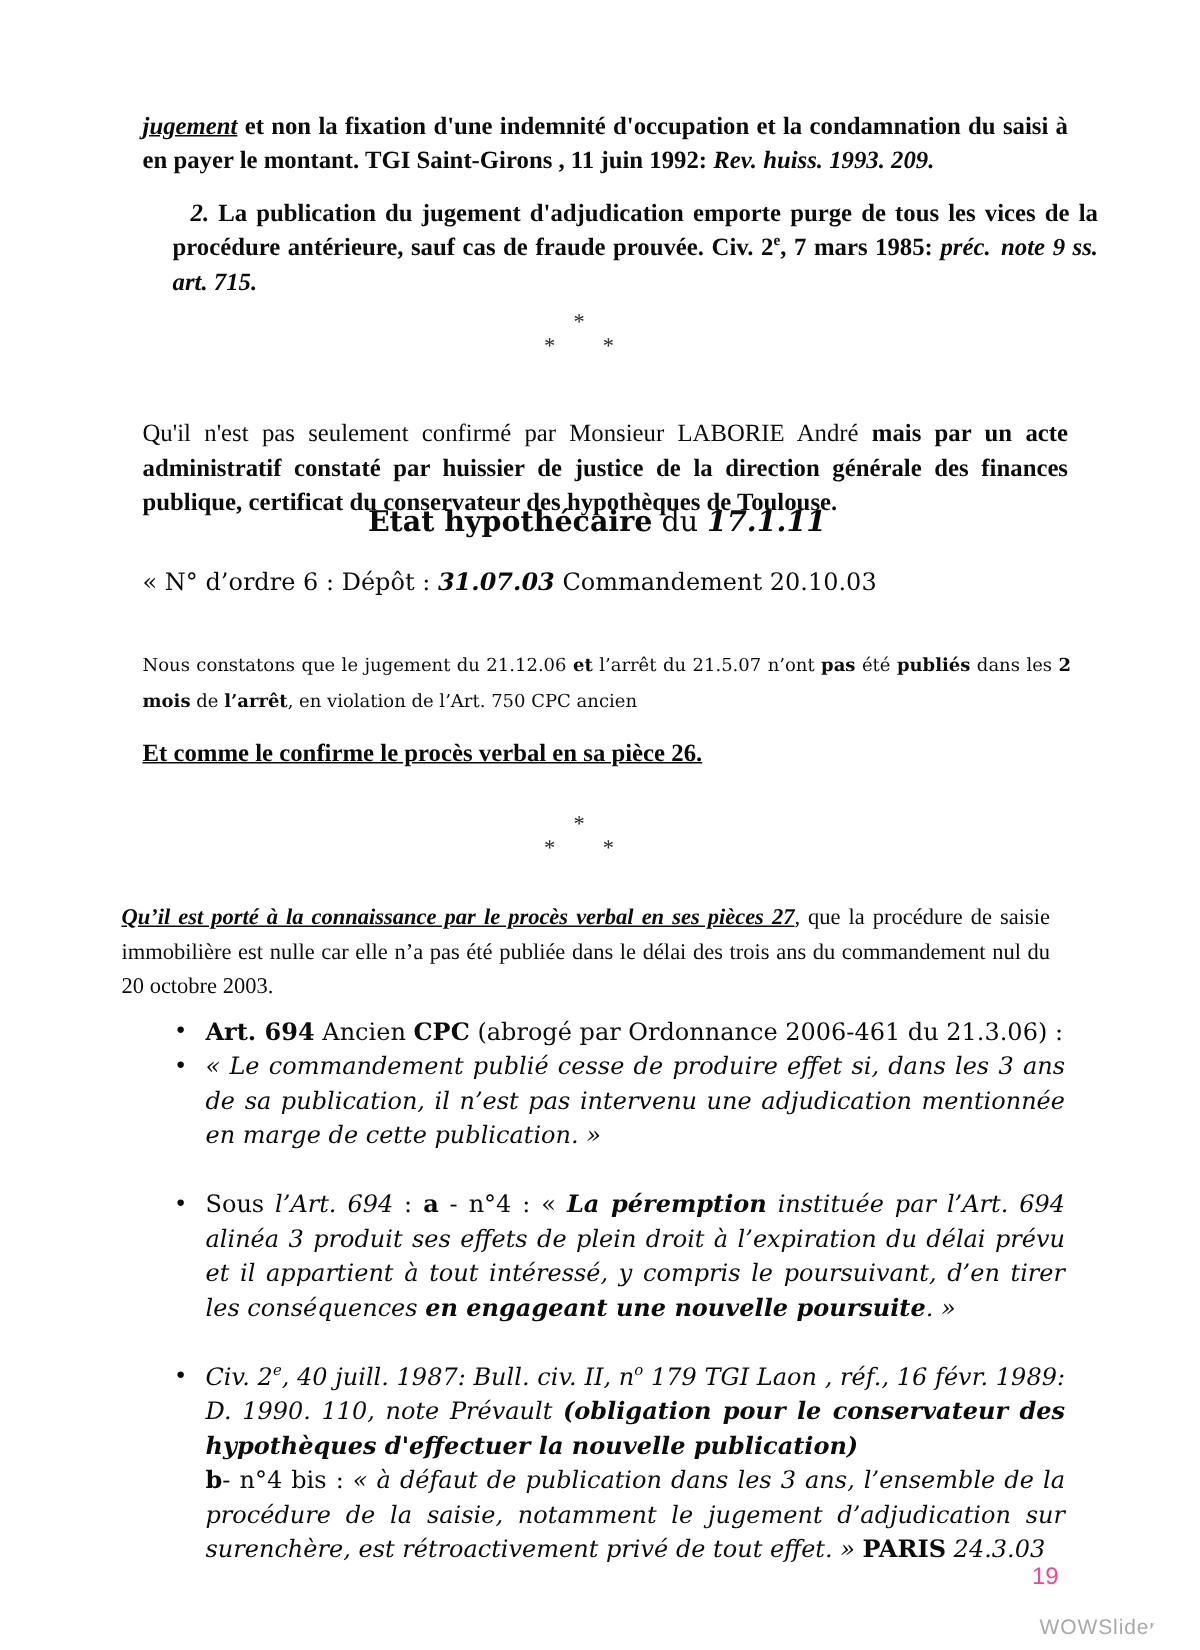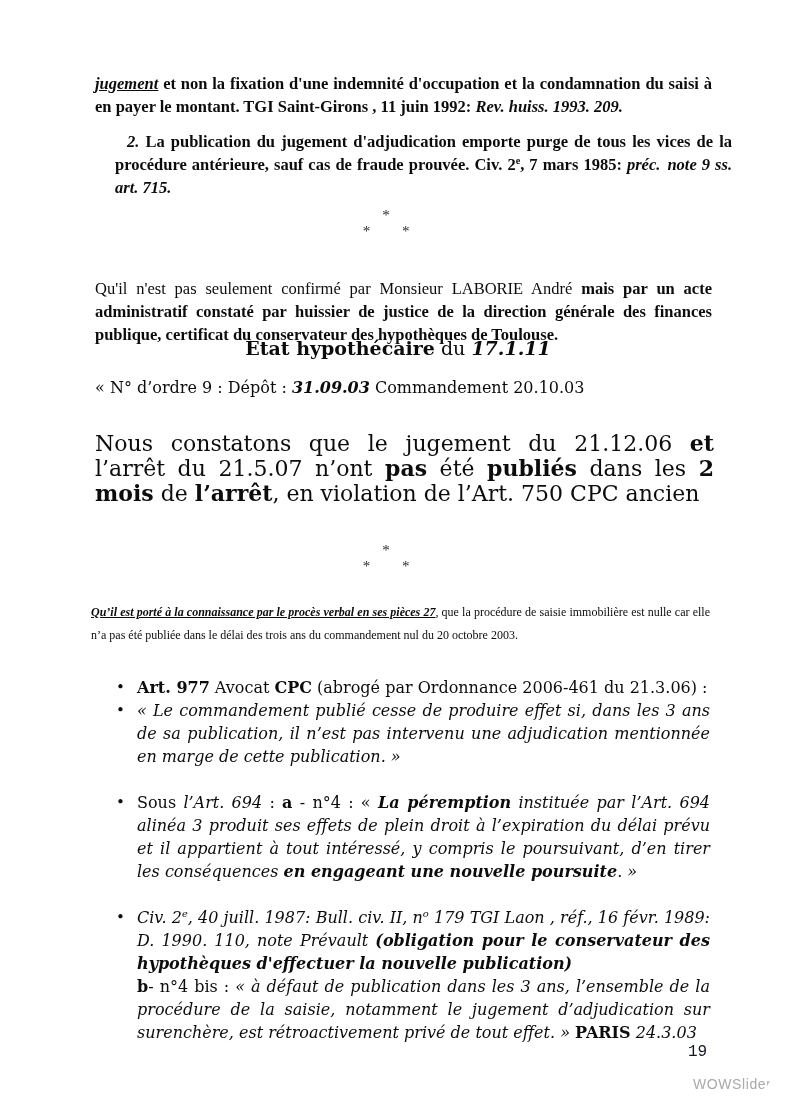--- a/index.html
+++ b/index.html
@@ -86,23 +86,23 @@
     position: absolute;
     left: 6px;
     top: 0;
     font-size: 15px;
     line-height: inherit;
   }
   ul.bullets > li.nodot { padding-left: 27px; }
   
   .folio {
     position: absolute;
-    font-family: Liberation Mono, monospace;
+    font-family: Liberation Sans, sans-serif;
     font-size: 16px;
-    color: #0f172a;
+    color: #ec4899;
   }
   .watermark {
     position: absolute;
     font-family: "Liberation Sans", "DejaVu Sans", sans-serif;
     font-size: 14px;
     letter-spacing: 0.6px;
     color: #a9a9a9;
   }
 </style>
 </head>
@@ -125,42 +125,45 @@
 
   <div class="block times" style="left:95px; top:261px; width:617px; font-size:16.5px; line-height:23px;margin-top:16px;">
     <span>Qu'il n'est pas seulement confirmé par Monsieur LABORIE André </span><span class="b">mais par un acte administratif constaté par huissier de justice  de la direction générale des finances publique, certificat du conservateur des hypothèques de Toulouse.</span>
   </div>
 
   <div class="heading book" style="top:337px;">
     <span class="b">Etat hypothécaire</span><span> du </span><span class="bi">17.1.11</span>
   </div>
 
   <div class="block book" style="left:95px; top:376px; width:620px; font-size:16px; line-height:24px; text-align:left;">
-    <div><span>« N° d’ordre 9 : Dépôt : </span><span class="bi">31.09.03</span><span>  Commandement 20.10.03</span></div>
+    <div><span>« N° d’ordre 6 : Dépôt : </span><span class="bi">31.07.03</span><span>  Commandement 20.10.03</span></div>
   </div>
 
-  <div class="block book" style="left:95px; top:431px; width:619px; font-size:22px; line-height:24px;">
+  <div class="block book" style="left:95px; top:431px; width:619px; font-size:12px; line-height:24px;">
     <span>Nous constatons que le jugement du 21.12.06 </span><span class="b">et</span><span> l’arrêt du 21.5.07 n’ont </span><span class="b">pas</span><span> été </span><span class="b">publiés</span><span>  dans les </span><span class="b">2 mois</span><span> de </span><span class="b">l’arrêt</span><span>, en violation de l’Art. 750 CPC ancien</span>
   </div>
 
+  <div class="block times" style="left:95px; top:490px; width:619px; font-size:16.5px; line-height:23px; text-align:left;">
+    <span class="bu">Et comme le confirme le procès verbal en sa pièce 26.</span>
+  </div>
 
   <div class="stars" style="top:543px;">
     <div class="row1">*</div>
     <div class="row2">*  *</div>
   </div>
 
-  <div class="block times" style="left:91px; top:601px; width:619px; font-size:12px; line-height:23px;">
+  <div class="block times" style="left:81px; top:601px; width:619px; font-size:15px; line-height:23px;">
     <span class="biu">Qu’il est porté à la connaissance par le procès verbal en ses pièces 27</span><span>, que la procédure de saisie immobilière est nulle car elle n’a pas été publiée dans le délai des trois ans du commandement nul du 20 octobre 2003.</span>
   </div>
 
   <ul class="bullets book" style="left:110px; top:676px; width:600px; font-size:16px; line-height:23px;">
 
     <li>
       <span class="dot">•</span>
-      <span class="b">Art. 977</span><span> Avocat </span><span class="b">CPC</span><span> (abrogé par Ordonnance 2006-461 du 21.3.06) :</span>
+      <span class="b">Art. 694</span><span> Ancien </span><span class="b">CPC</span><span> (abrogé par Ordonnance 2006-461 du 21.3.06) :</span>
     </li>
 
     <li style="margin-top:0;">
       <span class="dot">•</span>
       <span class="i">« Le commandement publié cesse de produire effet si, dans les 3 ans de sa publication, il n’est pas intervenu une adjudication mentionnée en marge de cette publication. »</span>
     </li>
 
     <li style="margin-top:23px;">
       <span class="dot">•</span>
       <span>Sous </span><span class="i">l’Art. 694</span><span> : </span><span class="b">a</span><span> - n°4 : « </span><span class="bi">La péremption</span><span class="i"> instituée par l’Art. 694 alinéa 3 produit ses effets de plein droit à l’expiration du délai prévu et il appartient à tout intéressé, y compris le poursuivant, d’en tirer les conséquences </span><span class="bi">en engageant une nouvelle poursuite</span><span class="i">. »</span>

